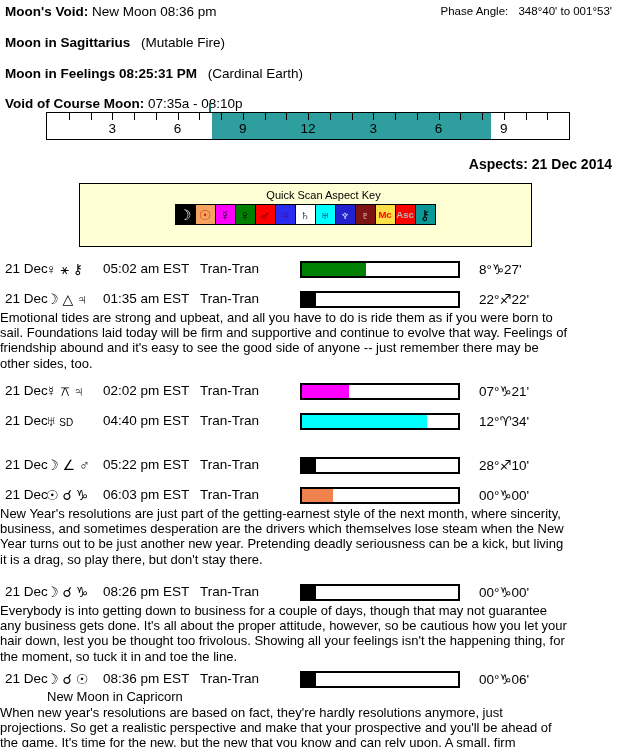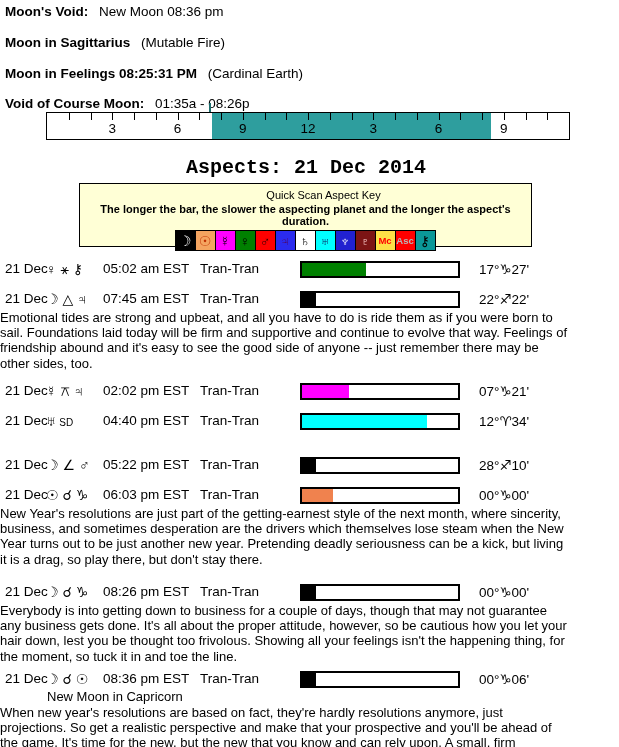--- a/index.html
+++ b/index.html
@@ -1,31 +1,31 @@
 <!DOCTYPE html>
 <html><head>
 <meta charset="utf-8">
 <style>
   html,body{margin:0;padding:0;background:#fff;}
   #page{position:relative;width:619px;height:747px;overflow:hidden;background:#fff;
         font-family:"Liberation Sans","DejaVu Sans",sans-serif;color:#000;}
   .hdr-line{position:absolute;left:5px;font-size:13.5px;white-space:nowrap;}
   .hdr-label{font-weight:bold;}
-  .hdr-value{margin-left:7px;}
+  .hdr-value{}
   .hdr-note{margin-left:7px;}
   #phase-angle{position:absolute;right:7px;top:5px;font-size:11.5px;white-space:nowrap;}
   
   #ruler{position:absolute;left:46px;top:112px;width:522px;height:26px;border:1px solid #000;background:#fff;}
   #voc-band{position:absolute;top:0;height:100%;background:#2E9E9E;}
   .tick{position:absolute;top:0;width:1px;height:7px;background:#000;}
   .ruler-label{position:absolute;top:8px;font-size:13.5px;transform:translateX(-50%);}
   #voc-marker{position:absolute;left:209px;top:103px;width:2px;height:9px;background:#1d6f6f;}
   
-  #aspects-title{position:absolute;left:0;top:156px;width:612px;text-align:center;
-                 font-size:20px;font-weight:bold;font-family:Liberation Mono, monospace;}
+  #aspects-title{position:absolute;left:0;top:156px;width:612px;text-align:right;
+                 font-size:14px;font-weight:bold;}
   
   #key-box{position:absolute;left:79px;top:183px;width:451px;height:62px;background:#FFFFD6;
            border:1px solid #000;text-align:center;}
   #key-title{margin-top:5px;font-size:11px;padding-left:36px;}
   #key-subtitle{margin-top:2px;font-size:11px;font-weight:bold;}
   #key-planets{margin-top:3px;display:flex;justify-content:center;}
   .planet-box{width:19px;height:19px;border:1px solid #000;margin-left:-1px;
               display:flex;align-items:center;justify-content:center;
               font-size:14px;font-weight:bold;line-height:1;}
   .planet-box.small-text{font-size:9.5px;}
@@ -45,34 +45,38 @@
 </style>
 </head>
 <body>
 
 <div id="page">
 
   <div class="hdr-line" style="top:4px">
     <span class="hdr-label">Moon's Void:</span>
     <span class="hdr-value">New Moon 08:36 pm</span>
   </div>
+  <div id="phase-angle">
+    <span>Phase Angle:</span>
+    <span class="hdr-note">348°40' to 001°53'</span>
+  </div>
 
   <div class="hdr-line" style="top:35px">
     <span class="hdr-label">Moon in Sagittarius</span>
     <span class="hdr-note">(Mutable Fire)</span>
   </div>
 
   <div class="hdr-line" style="top:66px">
     <span class="hdr-label">Moon in Feelings 08:25:31 PM</span>
     <span class="hdr-note">(Cardinal Earth)</span>
   </div>
 
   <div class="hdr-line" style="top:96px">
     <span class="hdr-label">Void of Course Moon:</span>
-    <span class="hdr-value">01:35a -  08:26p</span>
+    <span class="hdr-value">07:35a -  08:10p</span>
   </div>
 
   <div id="voc-marker"></div>
   <div id="ruler">
     <div id="voc-band" style="left: 164.93px; width: 279.488px; background: rgb(46, 158, 158);"></div>
     <div id="ruler-ticks">
         <div class="tick" style="left: 21.75px;"></div>
         <div class="tick" style="left: 43.5px;"></div>
         <div class="tick" style="left: 65.25px;"></div>
         <div class="tick" style="left: 87px;"></div>
@@ -104,21 +108,20 @@
         <div class="ruler-label" style="left: 326.25px;">3</div>
         <div class="ruler-label" style="left: 391.5px;">6</div>
         <div class="ruler-label" style="left: 456.75px;">9</div>
       </div>
   </div>
 
   <div id="aspects-title">Aspects: 21 Dec 2014</div>
 
   <div id="key-box">
     <div id="key-title">Quick Scan Aspect Key</div>
-    <div id="key-subtitle">The longer the bar, the slower the aspecting planet and the longer the aspect's duration.</div>
     <div id="key-planets">
         <div class="planet-box" style="background: rgb(0, 0, 0); color: rgb(255, 255, 255);">☽</div>
         <div class="planet-box" style="background: rgb(244, 164, 96); color: rgb(192, 48, 0);">☉</div>
         <div class="planet-box" style="background: rgb(255, 0, 255); color: rgb(0, 0, 0);">☿</div>
         <div class="planet-box" style="background: rgb(0, 128, 0); color: rgb(0, 0, 0);">♀</div>
         <div class="planet-box" style="background: rgb(255, 0, 0); color: rgb(64, 0, 0);">♂</div>
         <div class="planet-box" style="background: rgb(43, 43, 239); color: rgb(75, 10, 110);">♃</div>
         <div class="planet-box" style="background: rgb(255, 255, 255); color: rgb(0, 0, 0);">♄</div>
         <div class="planet-box" style="background: rgb(0, 255, 255); color: rgb(16, 32, 96);">♅</div>
         <div class="planet-box" style="background: rgb(33, 33, 208); color: rgb(255, 255, 255);">♆</div>
@@ -132,28 +135,28 @@
   <div id="aspect-rows">
       <div class="aspect-block" style="top: 261px;">
         <div class="aspect-line">
           <span class="a-date">21 Dec</span>
           <span class="a-glyph">♀ ⚹ ⚷</span>
           <span class="a-time">05:02 am EST</span>
           <span class="a-type">Tran-Tran</span>
           <span class="a-bar">
             <span class="a-fill" style="display: block; width: 41%; background: rgb(0, 128, 0);"></span>
           </span>
-          <span class="a-deg">17°♑27'</span>
+          <span class="a-deg">8°♑27'</span>
         </div>
       </div>
       <div class="aspect-block" style="top: 291px;">
         <div class="aspect-line">
           <span class="a-date">21 Dec</span>
           <span class="a-glyph">☽ △ ♃</span>
-          <span class="a-time">07:45 am EST</span>
+          <span class="a-time">01:35 am EST</span>
           <span class="a-type">Tran-Tran</span>
           <span class="a-bar">
             <span class="a-fill" style="display: block; width: 9%; background: rgb(0, 0, 0);"></span>
           </span>
           <span class="a-deg">22°♐22'</span>
         </div>
         <div class="a-text">Emotional tides are strong and upbeat, and all you have to do is ride them as if you were born to sail. Foundations laid today will be firm and supportive and continue to evolve that way. Feelings of friendship abound and it's easy to see the good side of anyone -- just remember there may be other sides, too.</div>
       </div>
       <div class="aspect-block" style="top: 383px;">
         <div class="aspect-line">

